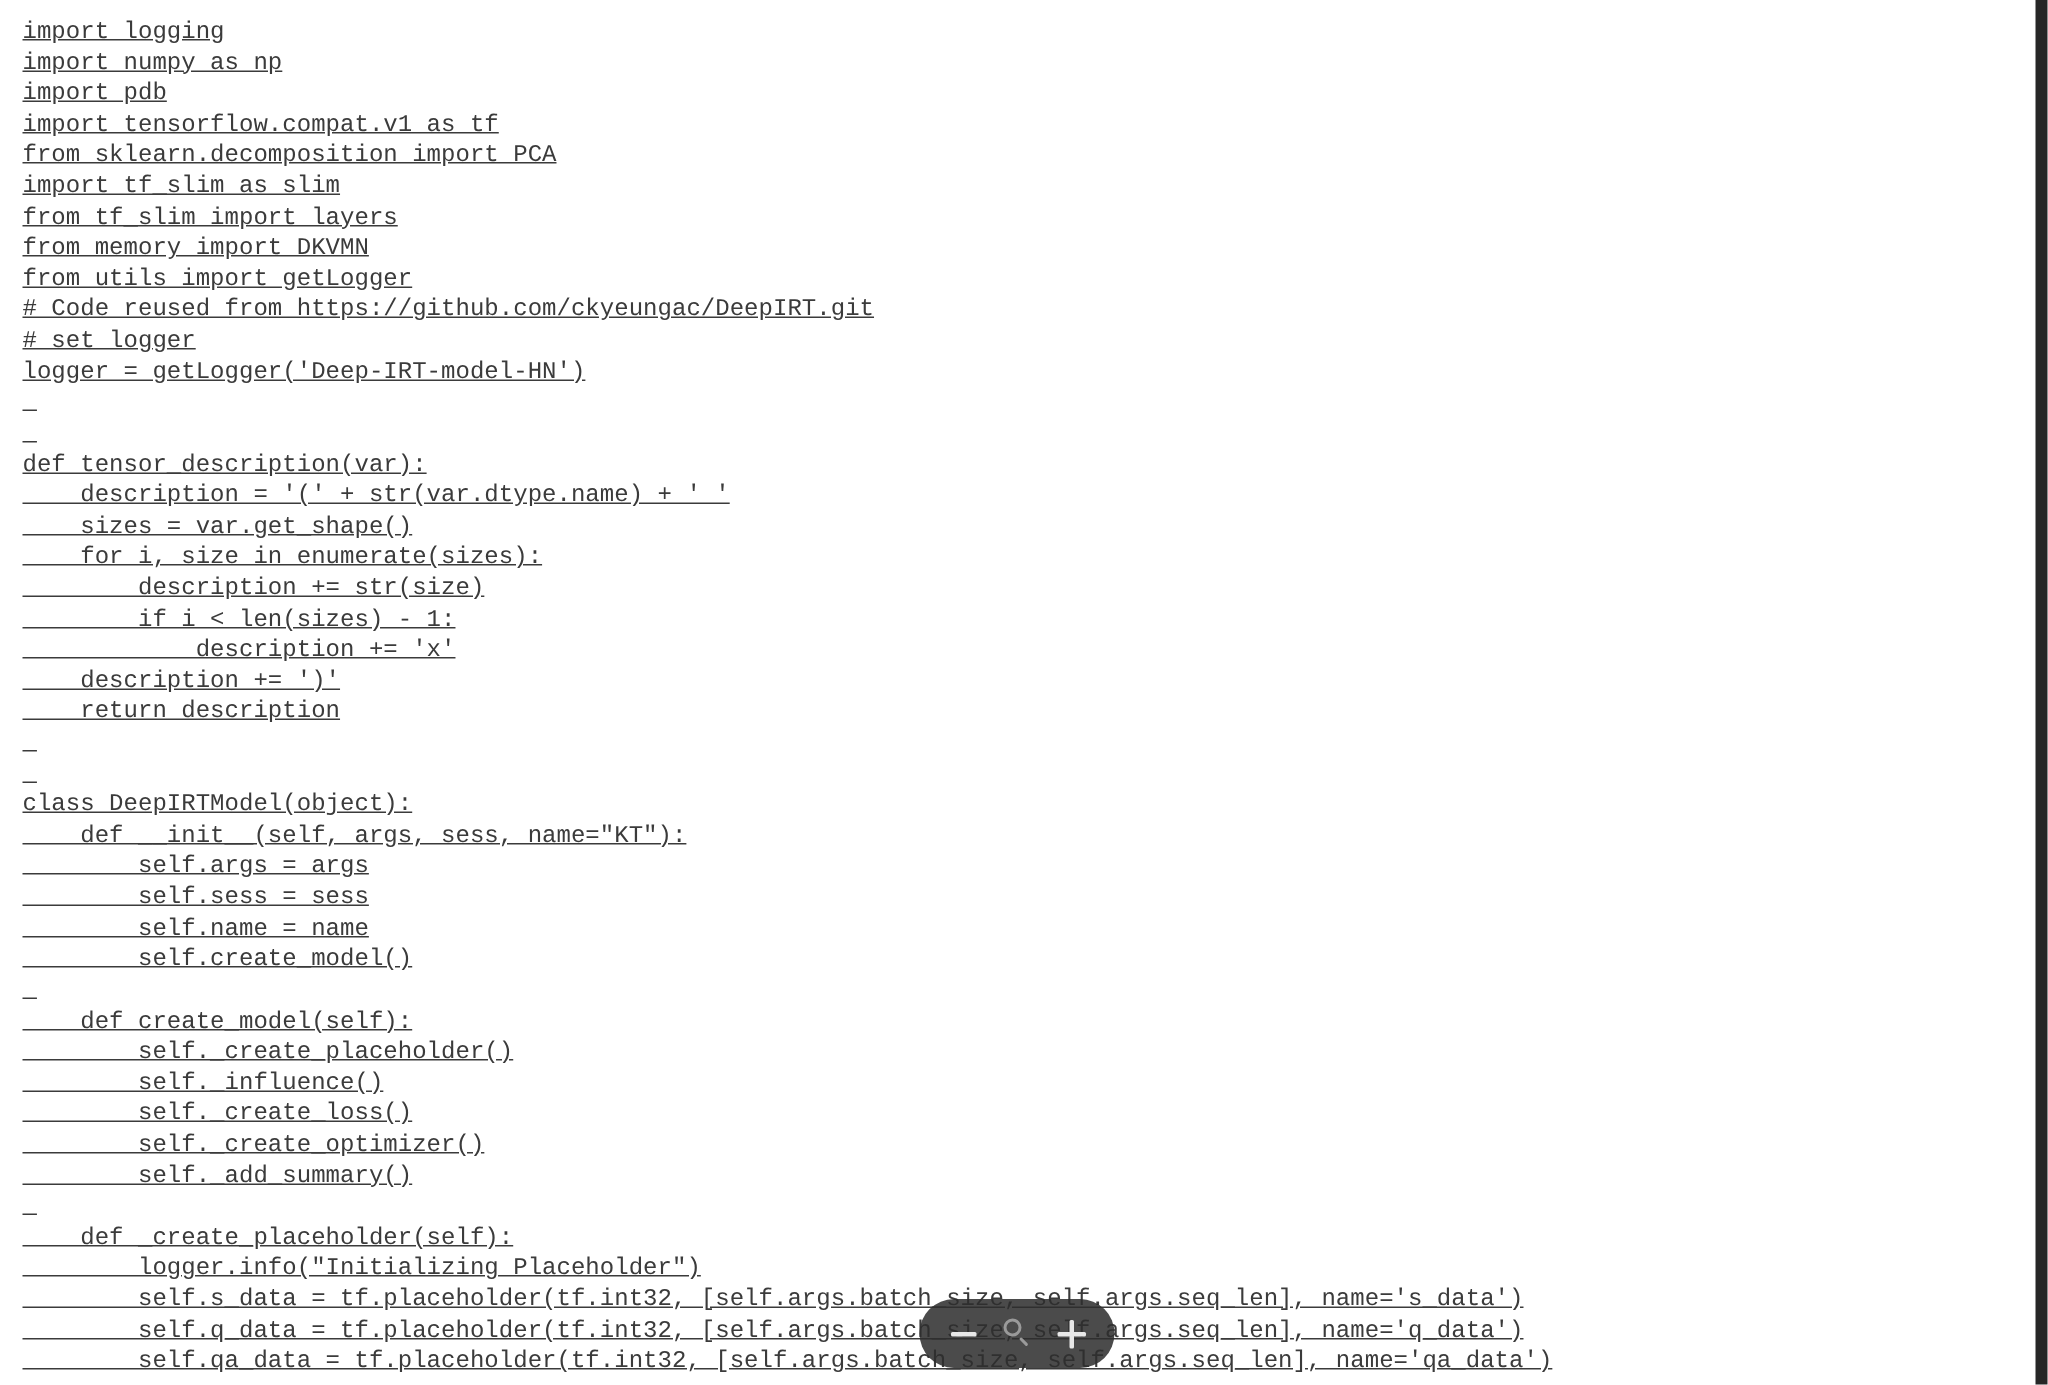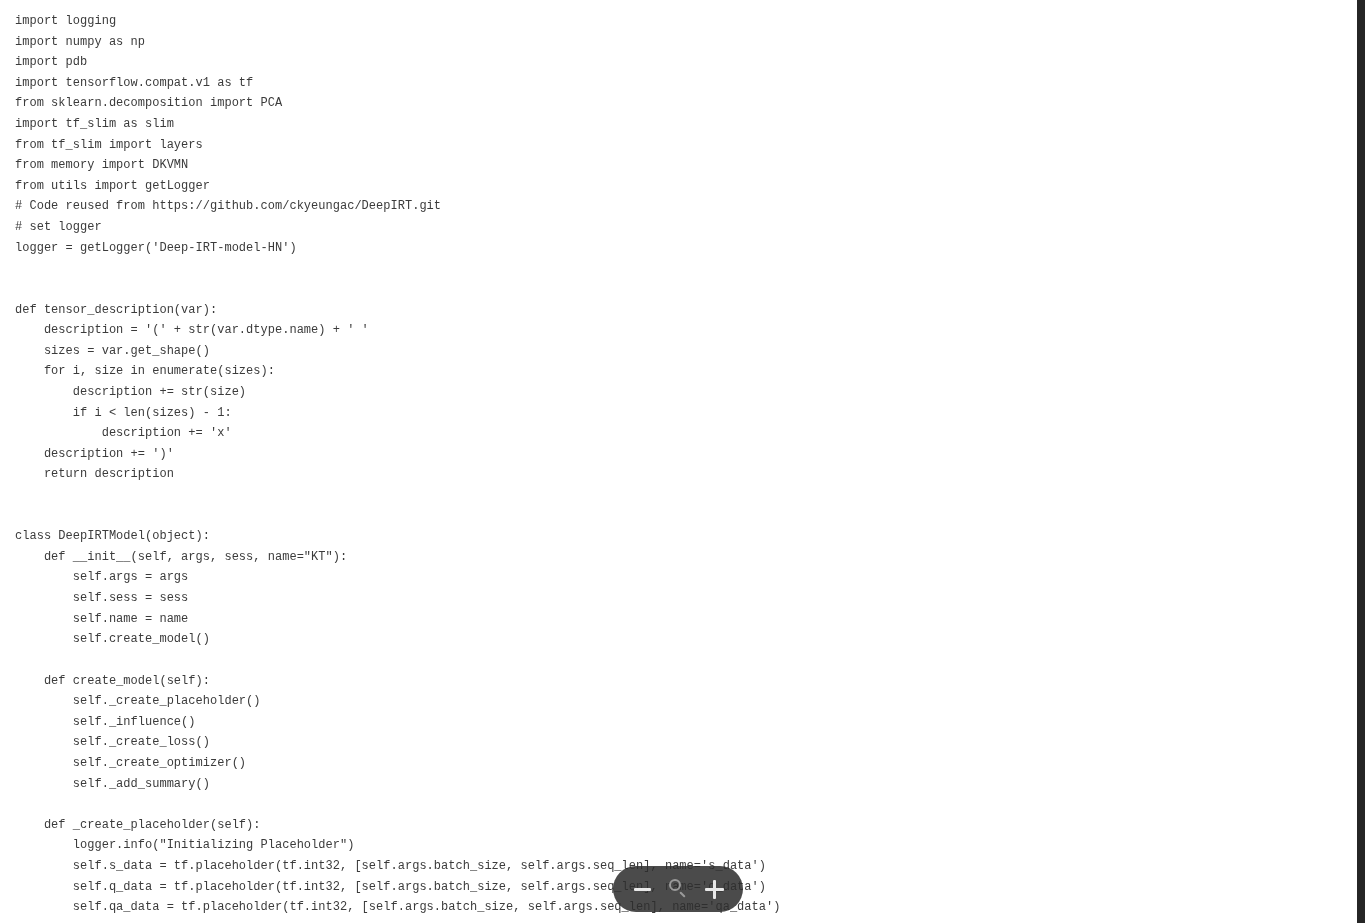--- a/index.html
+++ b/index.html
@@ -29,24 +29,25 @@
   }
 
   
   #code-view {
     position: absolute;
     left: 15px;
     top: 11px;
     width: 1320px;
     white-space: pre;
     font-family: "Liberation Mono", "DejaVu Sans Mono", monospace;
-    font-size: 12px;
+    font-size: 16px;
     line-height: 20.62px;
     color: #3b3b3b;
     letter-spacing: 0.02px;
+    text-decoration: underline;
     -webkit-font-smoothing: antialiased;
   }
   .code-line {
     white-space: pre;
     height: 20.62px;
     font-family: "Liberation Mono", "DejaVu Sans Mono", monospace;
   }
   .code-line.blank {
     color: transparent;
   }

